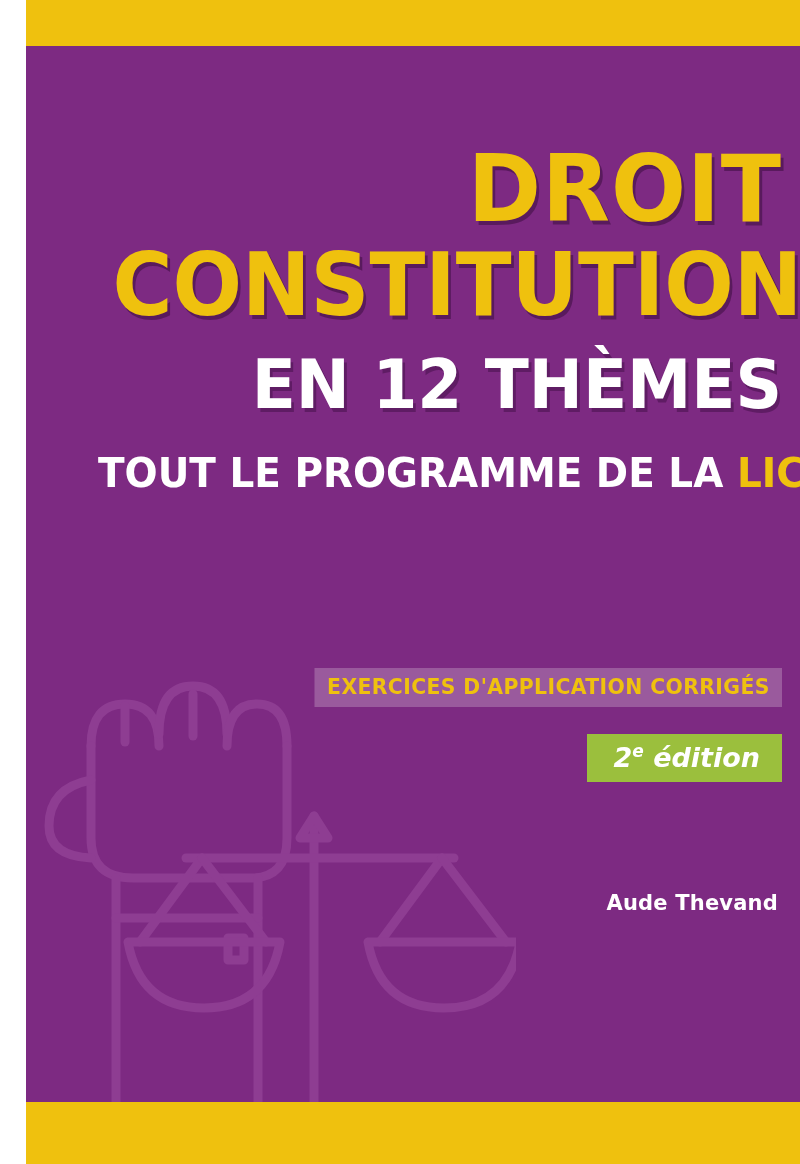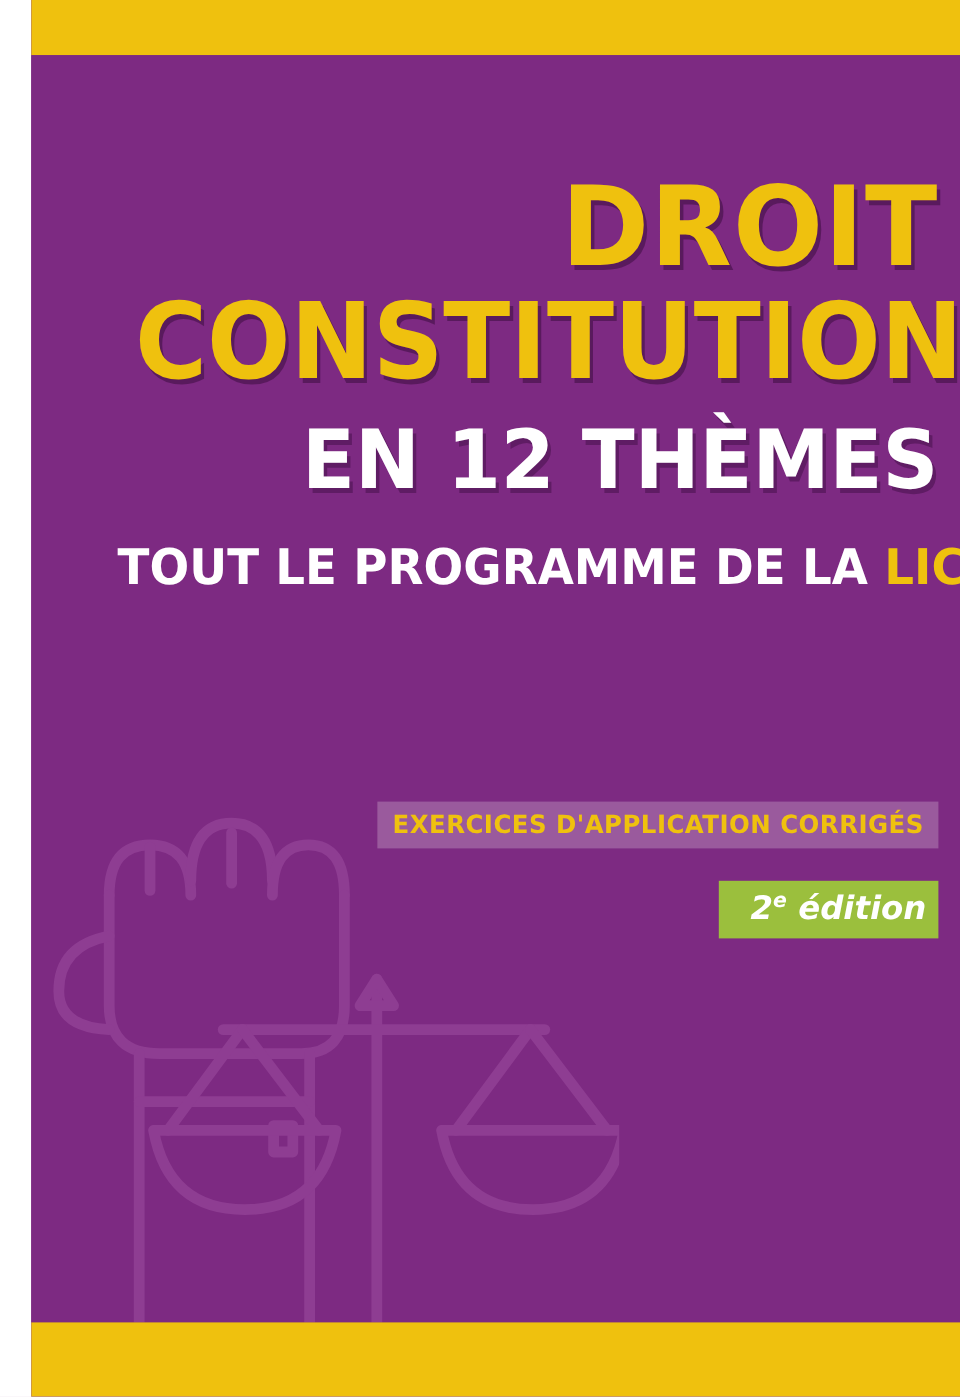--- a/index.html
+++ b/index.html
@@ -133,21 +133,21 @@
   .edition-badge {
     position: absolute;
     right: 44px;
     top: 688px;
     background: #9bbf3d;
     color: #ffffff;
     font-family: "DejaVu Sans", sans-serif;
     font-weight: bold;
     font-style: italic;
     font-size: 27px;
-    padding: 7px 10px 9px 26px;
+    padding: 7px 22px 9px 26px;
     white-space: nowrap;
   }
   .edition-badge sup {
     font-size: 17px;
     vertical-align: super;
     font-style: italic;
   }
 
   .author {
     position: absolute;
@@ -241,18 +241,19 @@
       <div class="title-line1">DROIT</div>
       <div class="title-line2">CONSTITUTIONNEL</div>
       <div class="subtitle">EN 12 THÈMES</div>
       <div class="program-line"><span>TOUT LE PROGRAMME DE LA </span><span class="accent">LICENCE 1</span></div>
     </div>
 
     <div class="exercises-banner">EXERCICES D'APPLICATION CORRIGÉS</div>
 
     <div class="edition-badge"><span>2</span><sup>e</sup><span> édition</span></div>
 
+    <div class="author">Aude Thevand</div>
 
 
   </div>
 
   <div class="band-bottom"></div>
 </div>
 
 </body></html>

